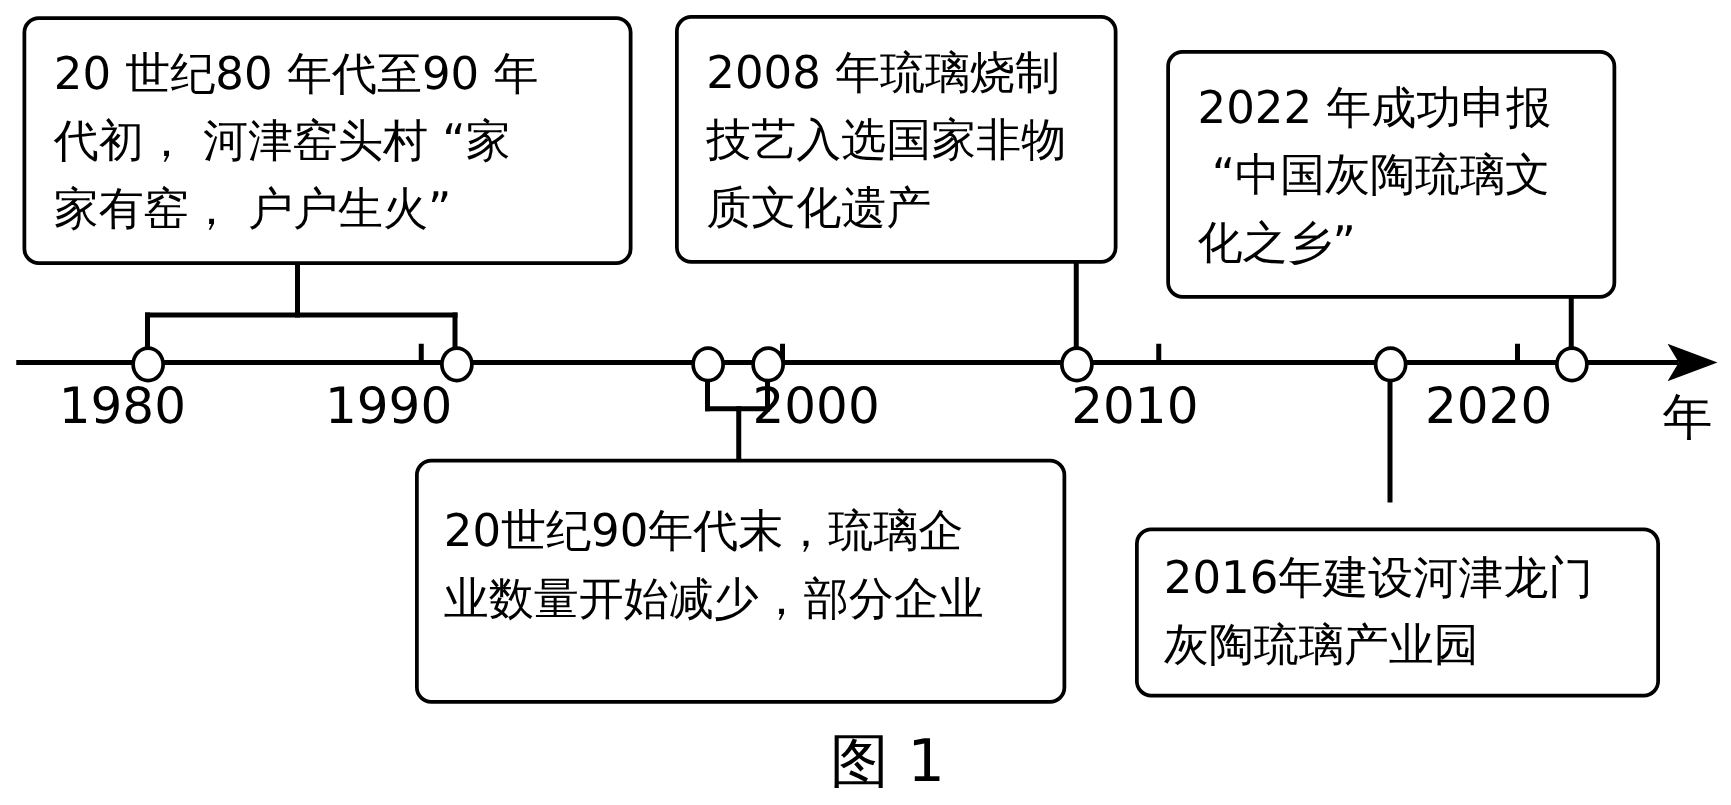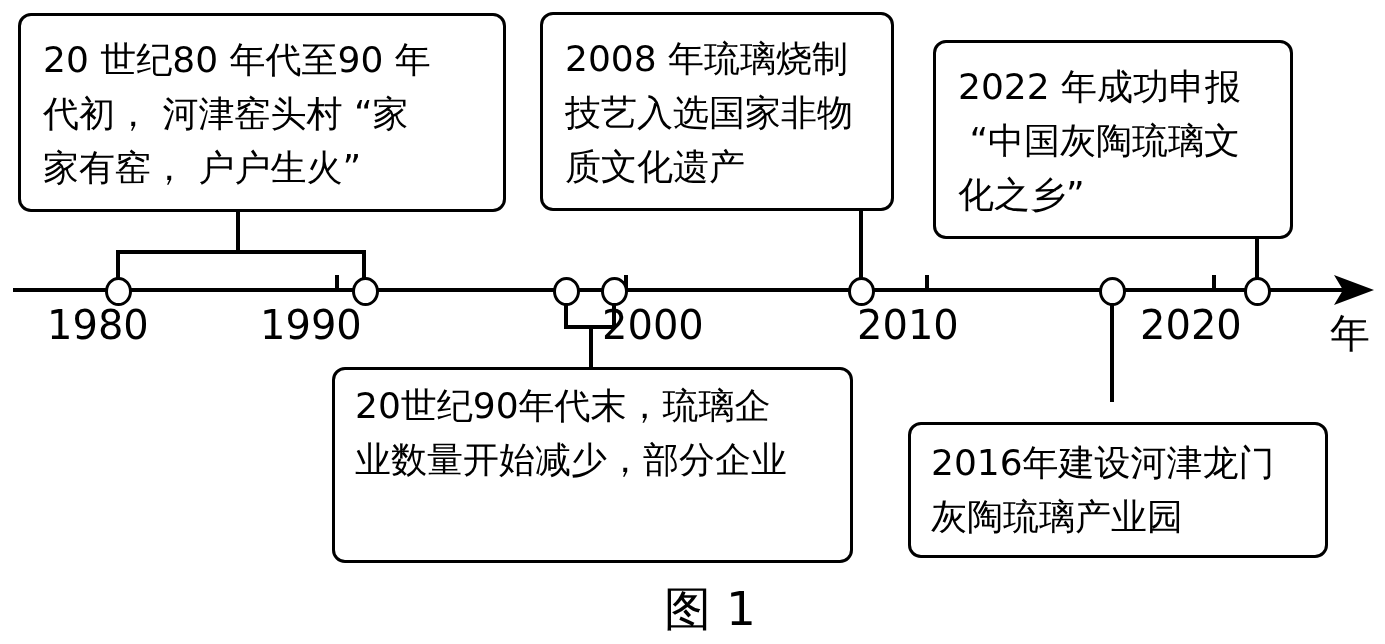--- a/index.html
+++ b/index.html
@@ -18,21 +18,21 @@
     position:absolute;width:21px;height:23px;
     background:#fff;border:3px solid #000;border-radius:50%;
     z-index:2;box-sizing:content-box;
   }
   .callout{
     position:absolute;background:#fff;border:3px solid #000;border-radius:13px;
     z-index:3;box-sizing:border-box;
     font-size:36px;line-height:54px;letter-spacing:0px;
   }
   .callout .ln{white-space:pre;}
-  .pad-a{padding:9px 20px;}
+  .pad-a{padding:29px 20px;}
   .pad-b{padding:17px 22px;}
   .pad-c{padding:11px 20px;margin-top:22px;}
   .yearlabel{
     position:absolute;top:302px;width:160px;
     font-size:40px;text-align:left;z-index:2;
   }
   .unitlabel{
     position:absolute;font-size:40px;z-index:2;
   }
   .caption{

